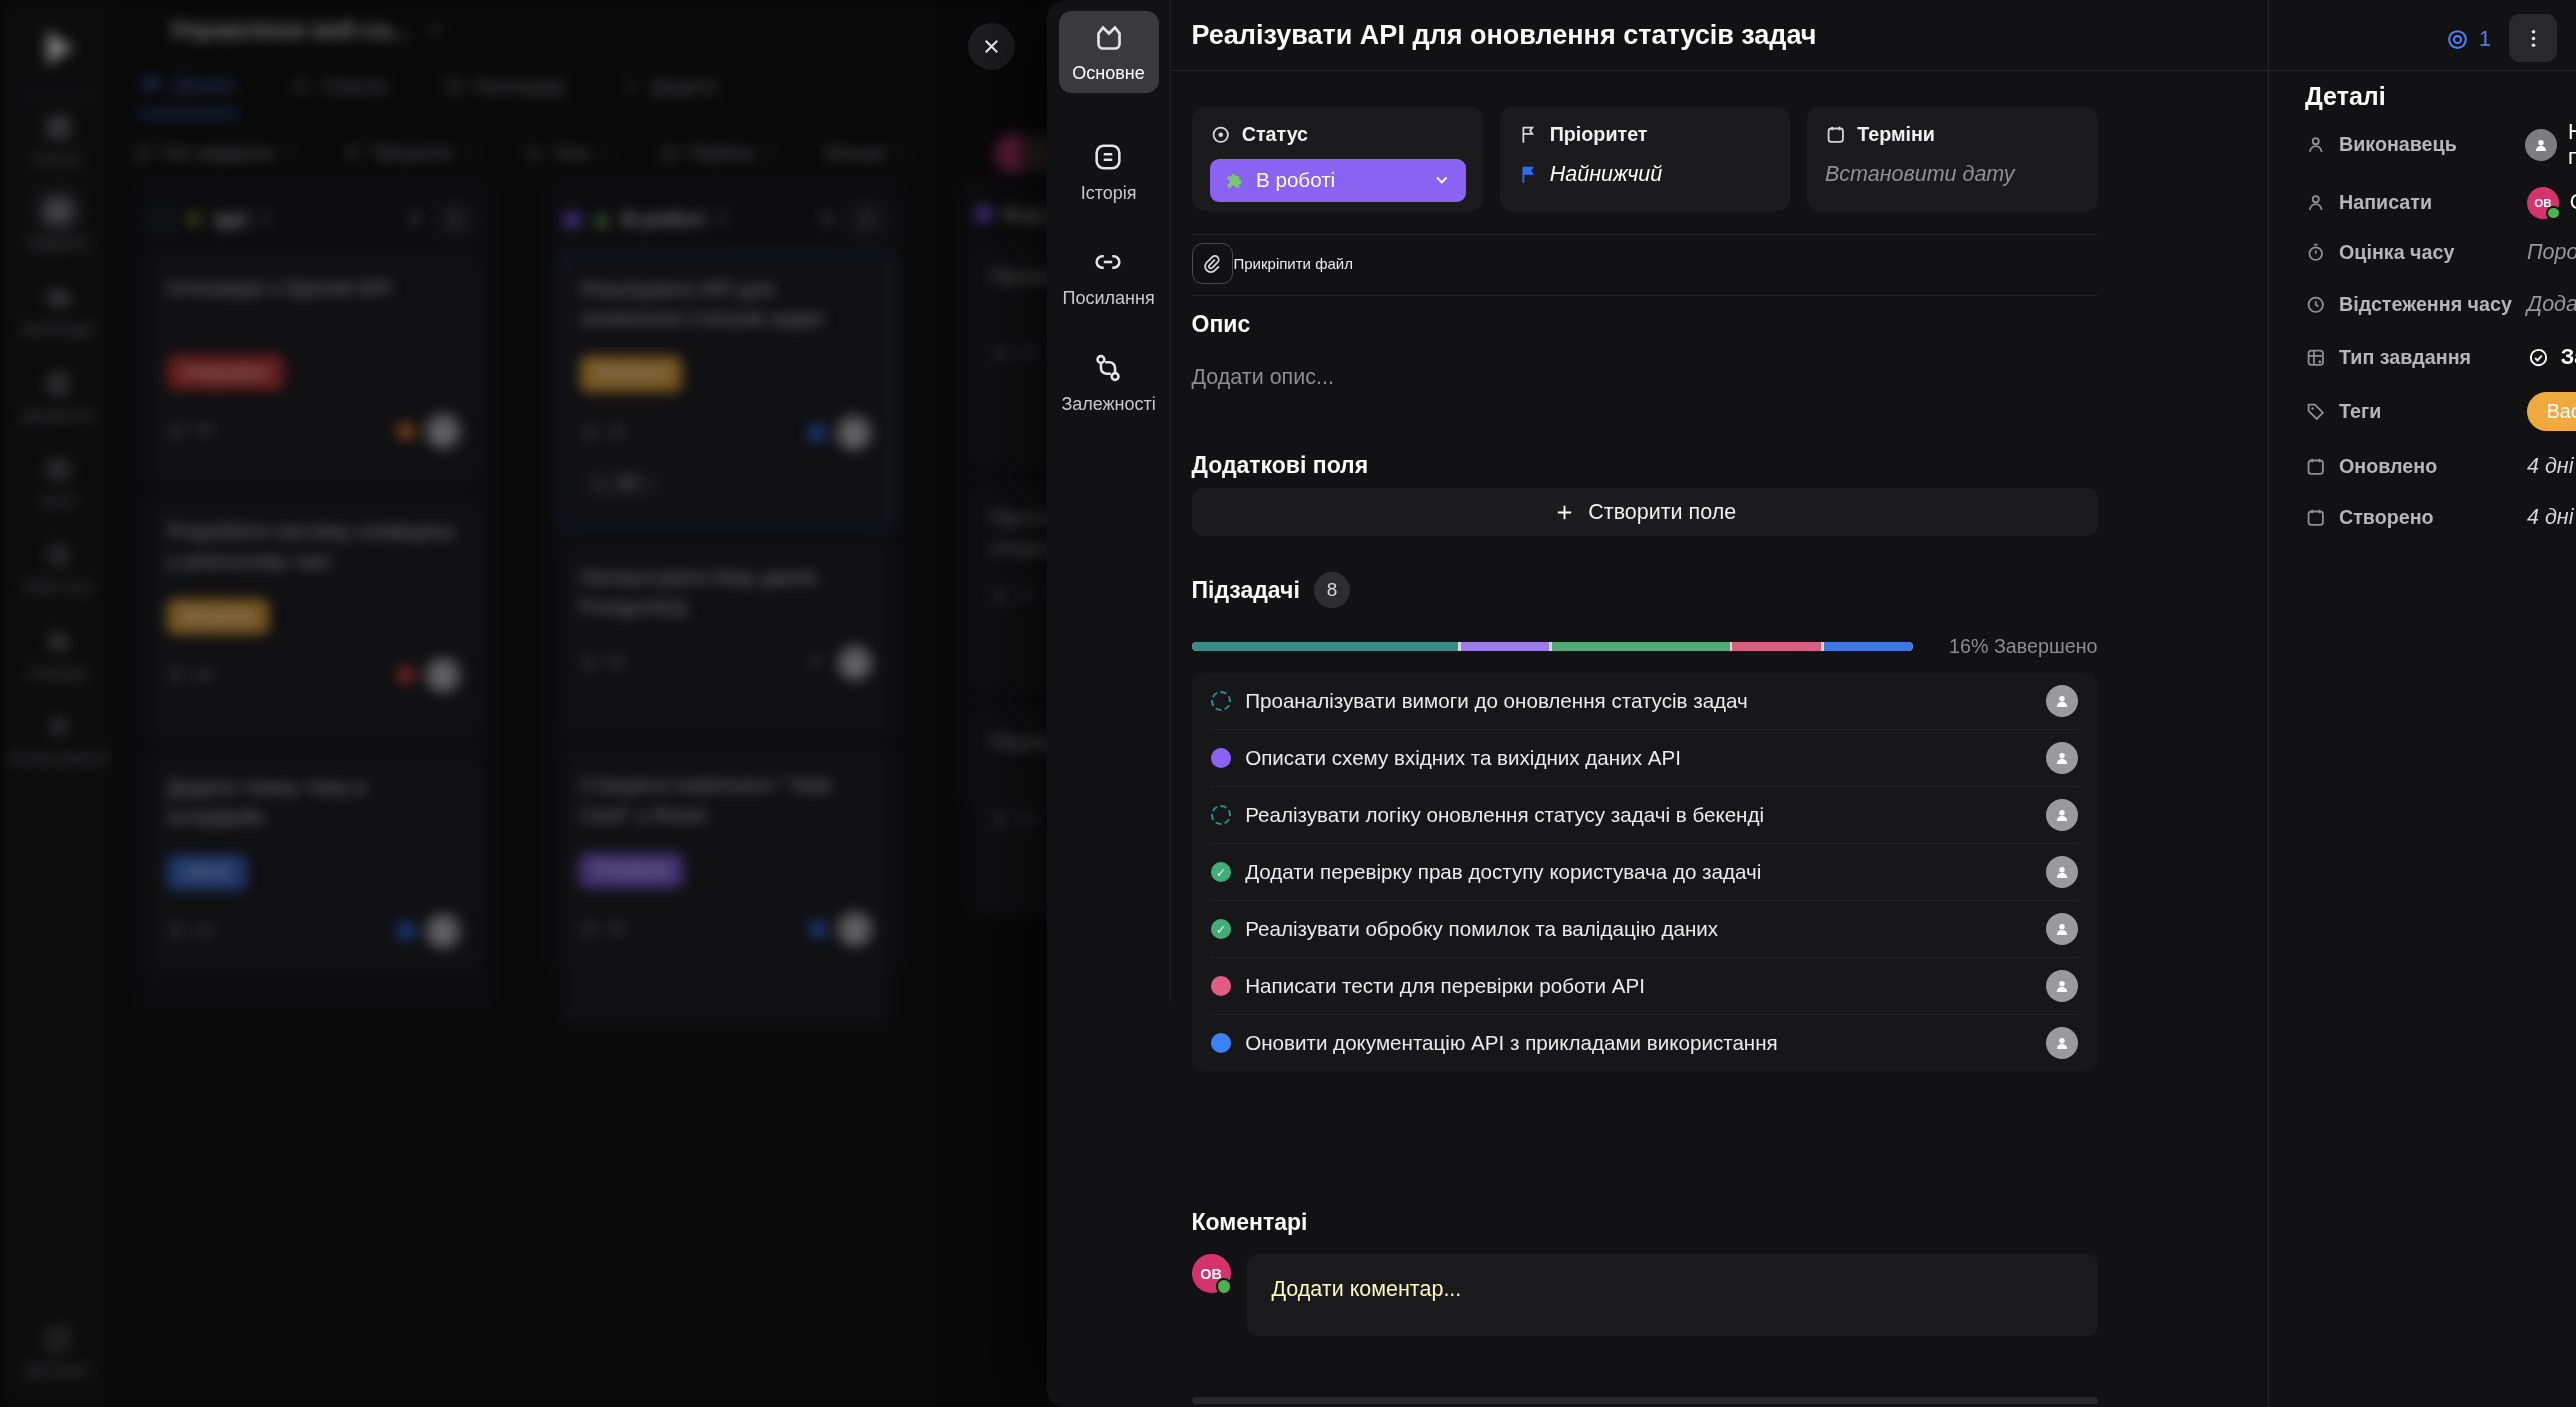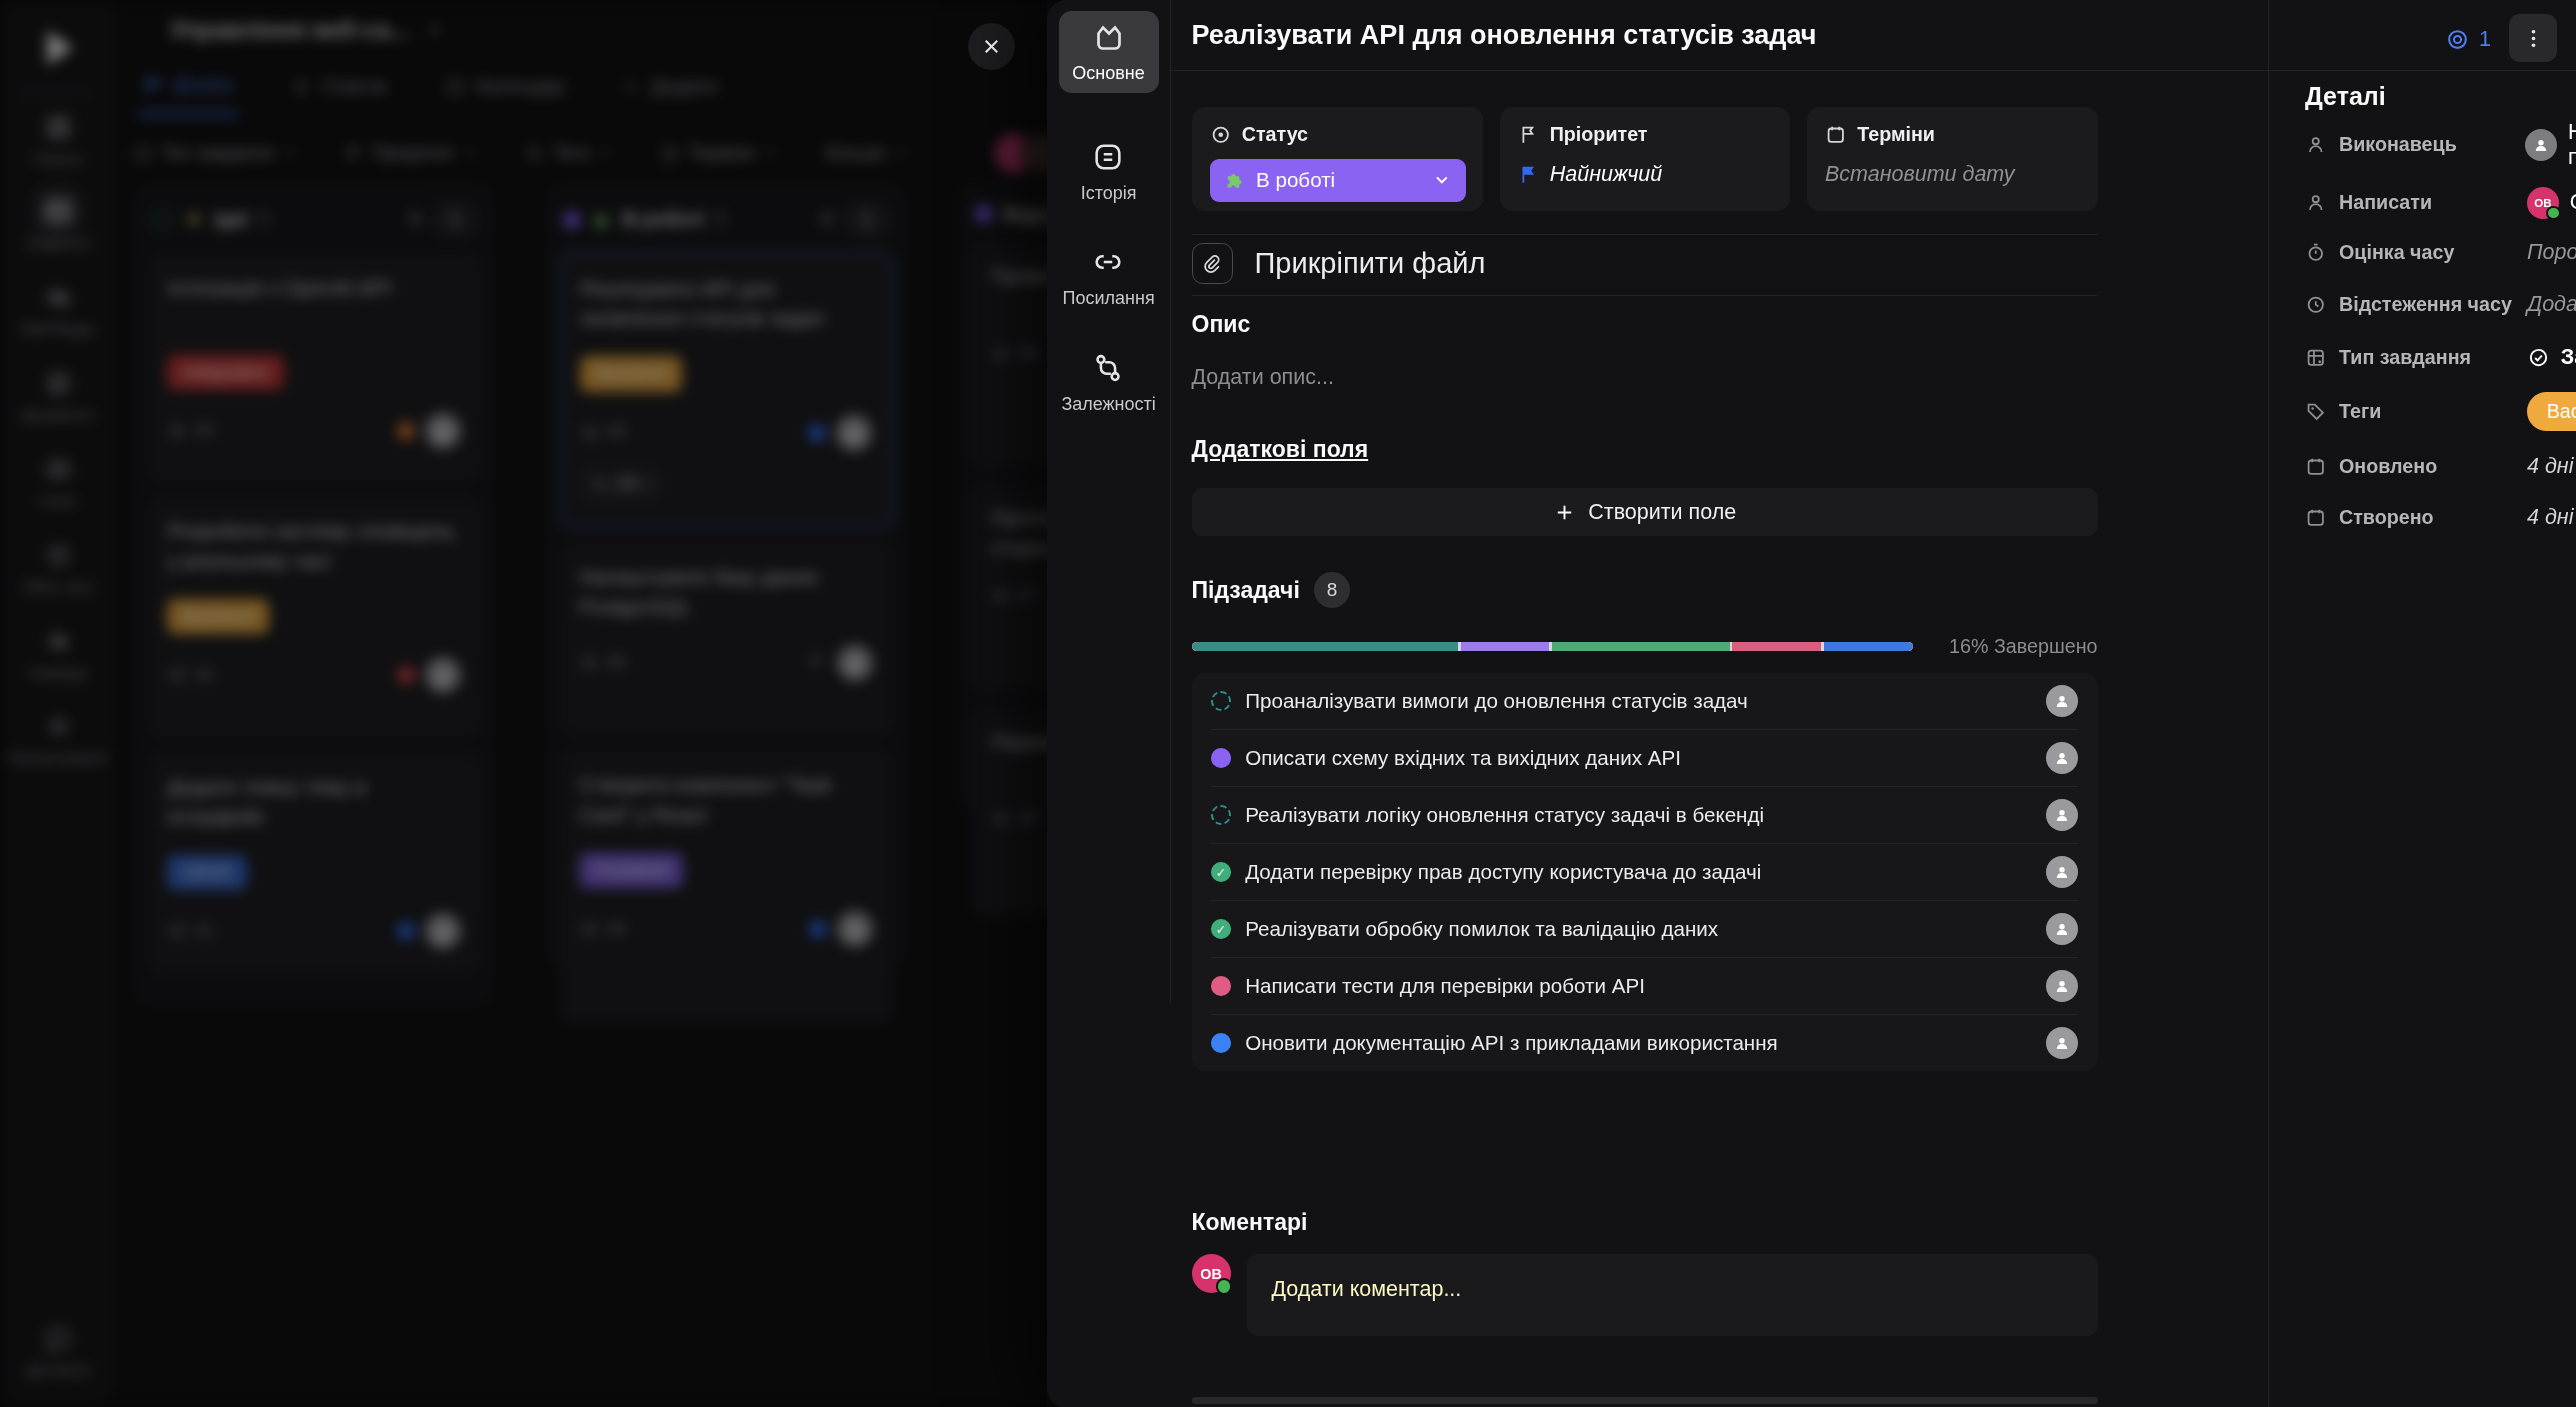--- a/index.html
+++ b/index.html
@@ -84,27 +84,27 @@
   .fcard-h{display:flex;align-items:center;gap:10.7px;font-size:19.7px;font-weight:700;color:#f0f0f0;}
   .fcard-h .ic{color:#d6d6da;}
   .status-pill{margin-top:12.5px;width:256px;height:43px;background:#8b63f2;border-radius:9px;display:flex;align-items:center;gap:10.7px;padding:0 14.3px;box-sizing:border-box;color:#fff;font-size:20.6px;}
   .status-pill .sp{flex:1;}
   .fval{margin-top:16px;display:flex;align-items:center;gap:10.7px;font-size:21.5px;color:#fff;font-style:italic;}
   .fval.muted{color:#909095;}
 
   .hline{height:0.9px;background:#232327;}
   .l1{top:234px;}
   .l2{top:295px;}
-  .attach-row{top:243px;display:flex;align-items:center;gap:22px;font-size:29px;color:#ececec;}
+  .attach-row{top:243px;display:flex;align-items:center;gap:1px;font-size:15px;color:#ececec;}
   .attach-ic{width:39px;height:39px;border:1.8px solid #4a4a4f;border-radius:10.7px;display:flex;align-items:center;justify-content:center;color:#d8d8dc;}
 
   .sec-h{font-size:23px;font-weight:700;color:#fafafa;}
   .desc-h{top:311px;}
   .desc-ph{top:365px;font-size:21.5px;color:#8d8d92;}
-  .custom-h{top:436px;text-decoration:underline;}
+  .custom-h{top:452px;}
   .big-btn{top:488px;height:48px;background:#1b1b1e;border-radius:10.7px;border:none;width:906px;display:flex;align-items:center;justify-content:center;gap:12.5px;color:#f0f0f0;font-size:21.5px;cursor:pointer;}
   .add-sub-btn{top:1138px;}
 
   .subt-h{top:572px;display:flex;align-items:center;gap:14.3px;}
   .subt-badge{width:36px;height:36px;border-radius:50%;background:#2d2d32;color:#d8d8da;font-size:19px;font-weight:400;display:flex;align-items:center;justify-content:center;}
   .progress-row{top:635px;display:flex;align-items:center;}
   .pbar{width:721px;height:9px;border-radius:4.5px;background:#d9d9d9;display:flex;gap:2.7px;overflow:hidden;}
   .pseg{height:9px;}
   .pseg:first-child{border-radius:4.5px 0 0 4.5px;}
   .pseg:last-child{border-radius:0 4.5px 4.5px 0;}

